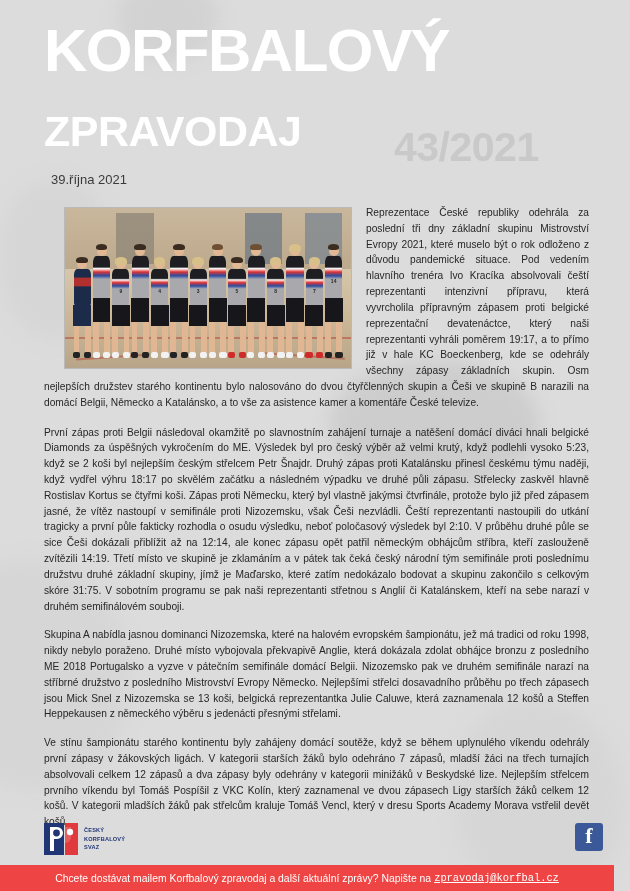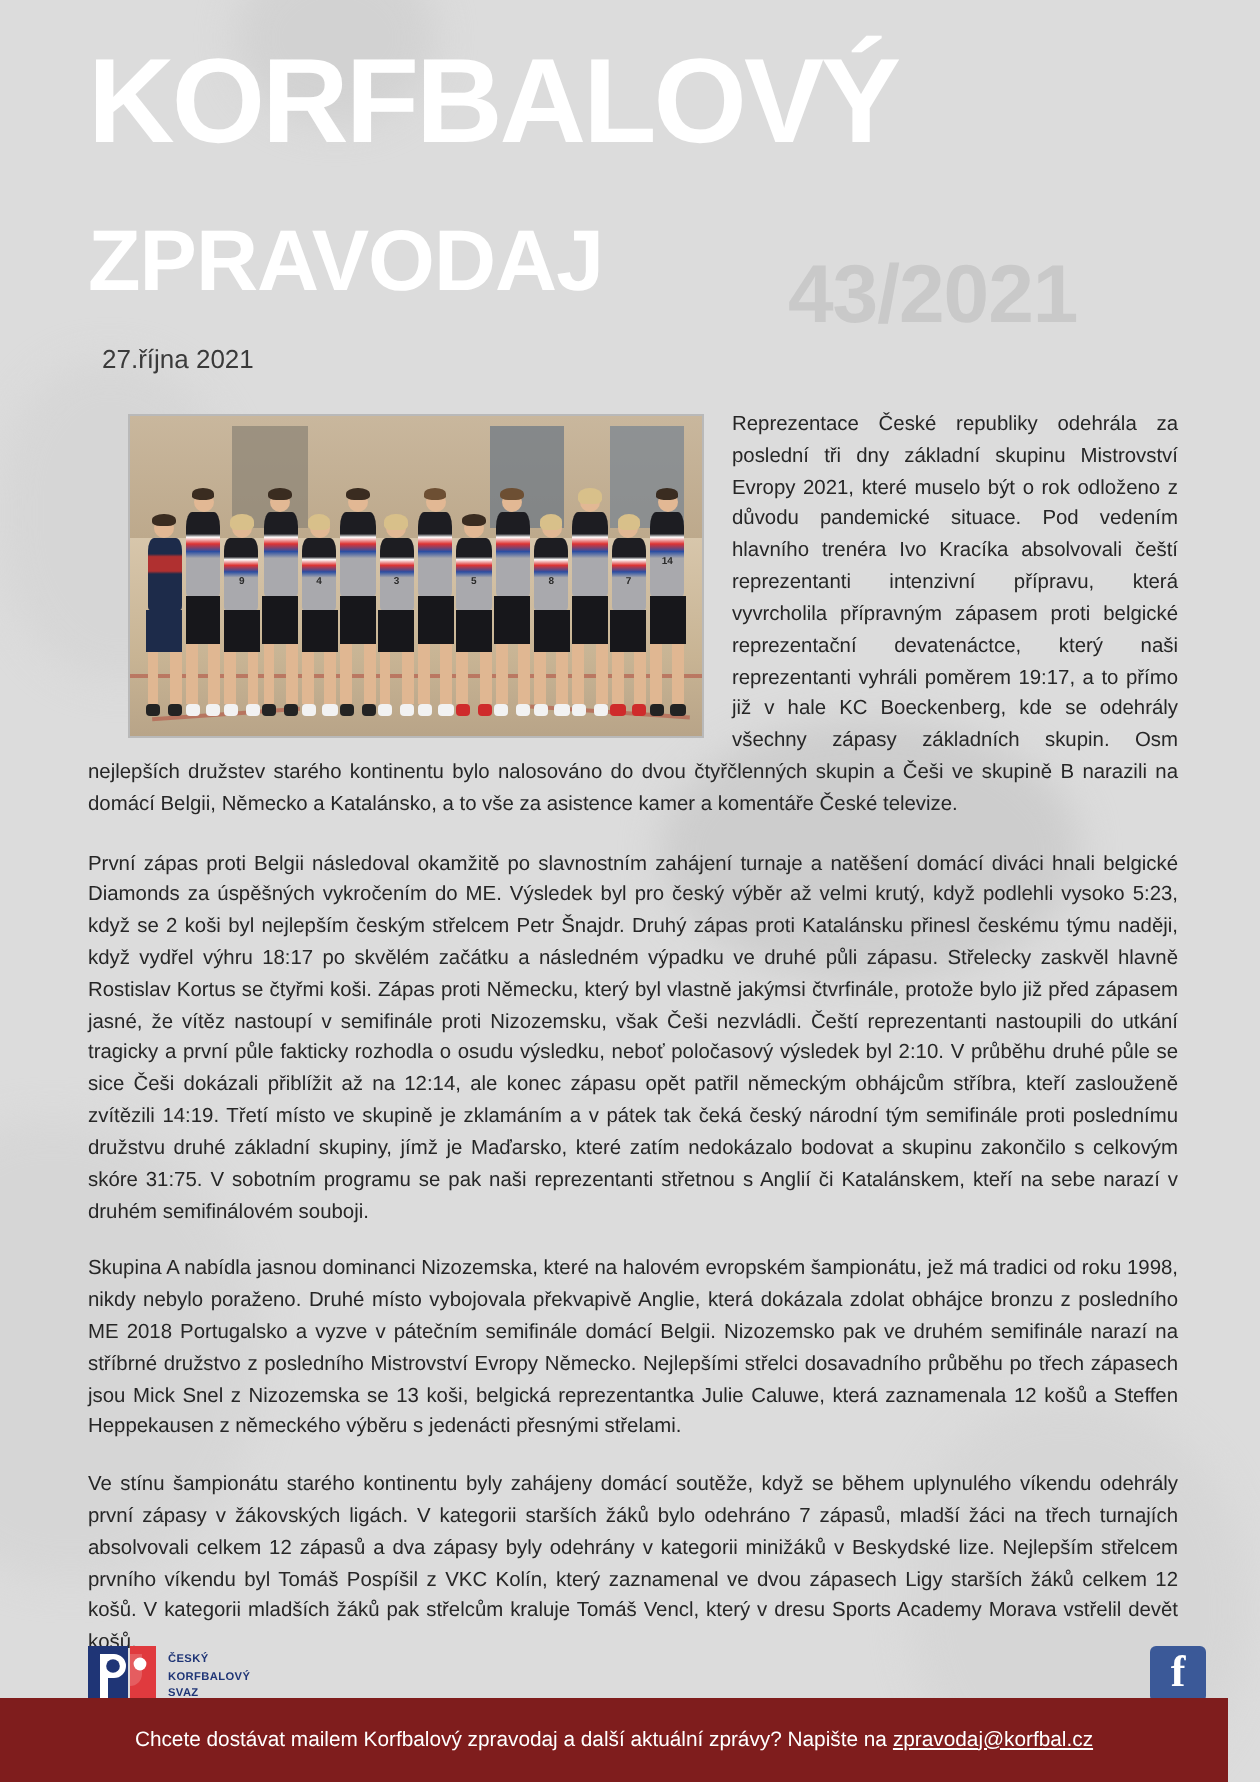--- a/index.html
+++ b/index.html
@@ -225,53 +225,54 @@
     font-family:"Liberation Serif", serif;
     font-weight:bold;
     font-size:22px;
     line-height:1;
     margin-top:-2px;
   }
 
   
   #cta {
     position:absolute;
-    left:0; right:16px; bottom:0; height:42px;
-    background:#7f1d1d;
+    left:0; right:16px; bottom:0; height:26px;
+    background:#ef4444;
     display:flex; align-items:center; justify-content:center;
     z-index:6;
   }
   #cta-text {
     font-size:10.4px;
     color:#ffffff;
     white-space:nowrap;
   }
   #cta-email {
     font-size:10.4px;
     color:#ffffff;
     text-decoration:underline;
     margin-left:3px;
+    font-family:Liberation Mono, monospace;
   }
 </style>
 </head>
 <body>
 
 <div id="page">
 
   <div class="wm" style="left:118px;  top:-24px;  width:100px; height:86px;"></div>
   <div class="wm wm2" style="left:-60px;  top:560px;  width:190px; height:230px;"></div>
   <div class="wm wm2" style="left:455px;  top:700px;  width:170px; height:200px;"></div>
   <div class="wm wm-dark" style="left:330px; top:360px; width:210px; height:130px;"></div>
   <div class="wm wm2" style="left:0px;    top:180px;  width:120px; height:160px;"></div>
 
   <div id="masthead">
     <div id="title-main">KORFBALOVÝ</div>
     <div id="title-sub">ZPRAVODAJ</div>
     <div id="issue">43/2021</div>
-    <div id="issue-date">27.října 2021</div>
+    <div id="issue-date">39.října 2021</div>
   </div>
 
   <div id="article">
 
     <div id="team-photo">
       <div class="hall-wall"></div>
       <div class="hall-door" style="left:18%;"></div>
       <div class="hall-door" style="left:63%; background:#6f7a84;"></div>
       <div class="hall-door" style="left:84%; background:#7b8690;"></div>
       <div class="hall-floor"></div>

